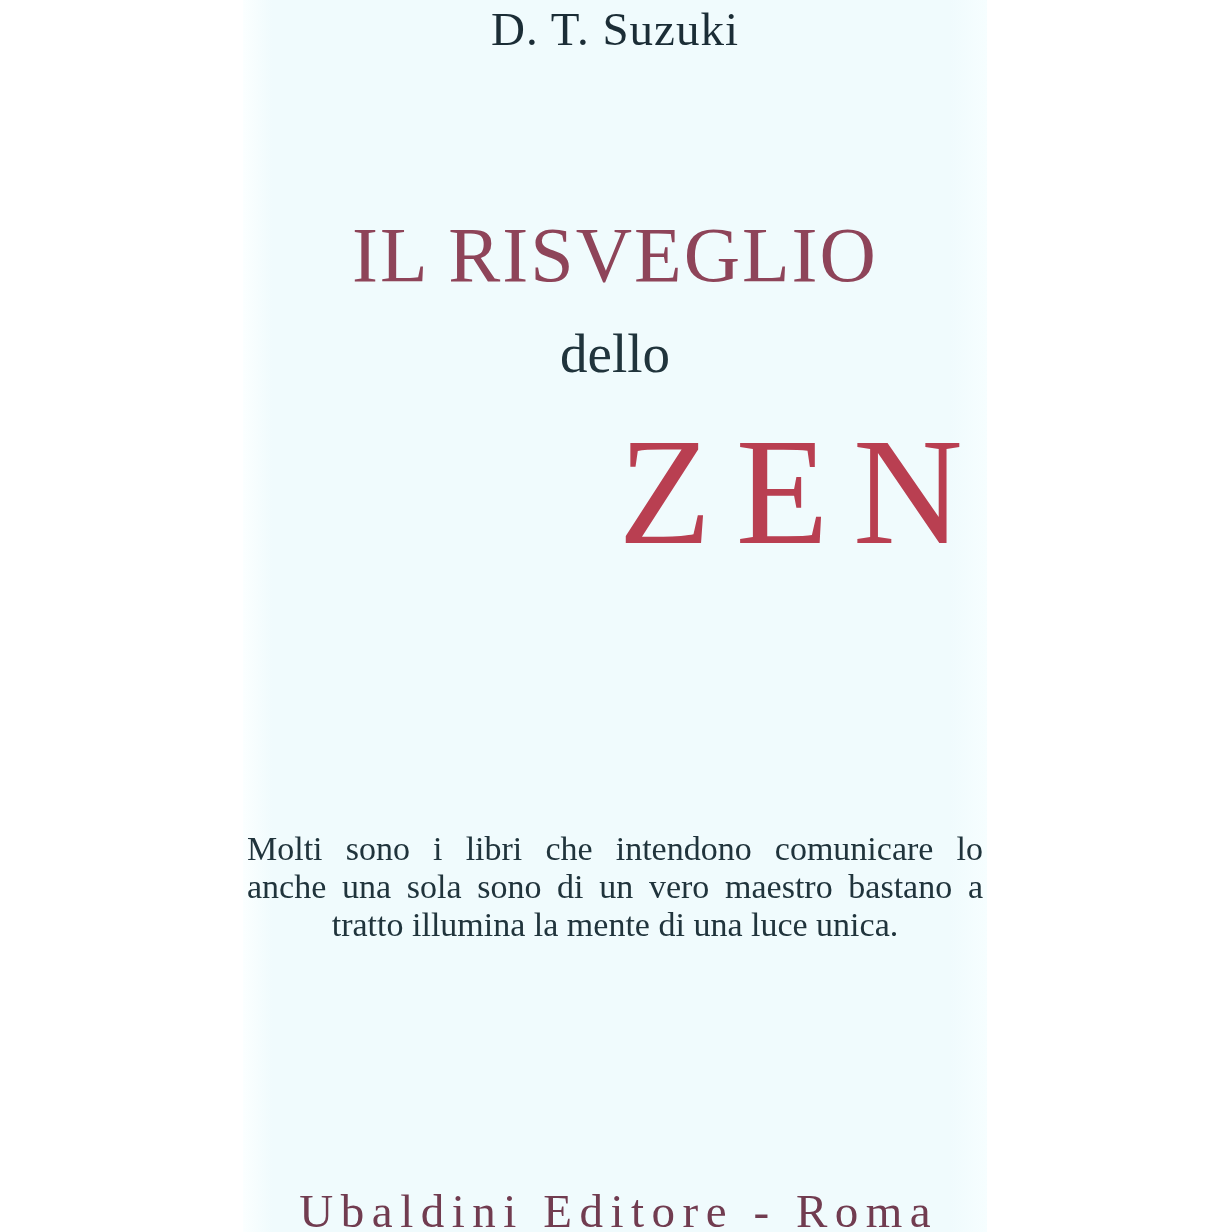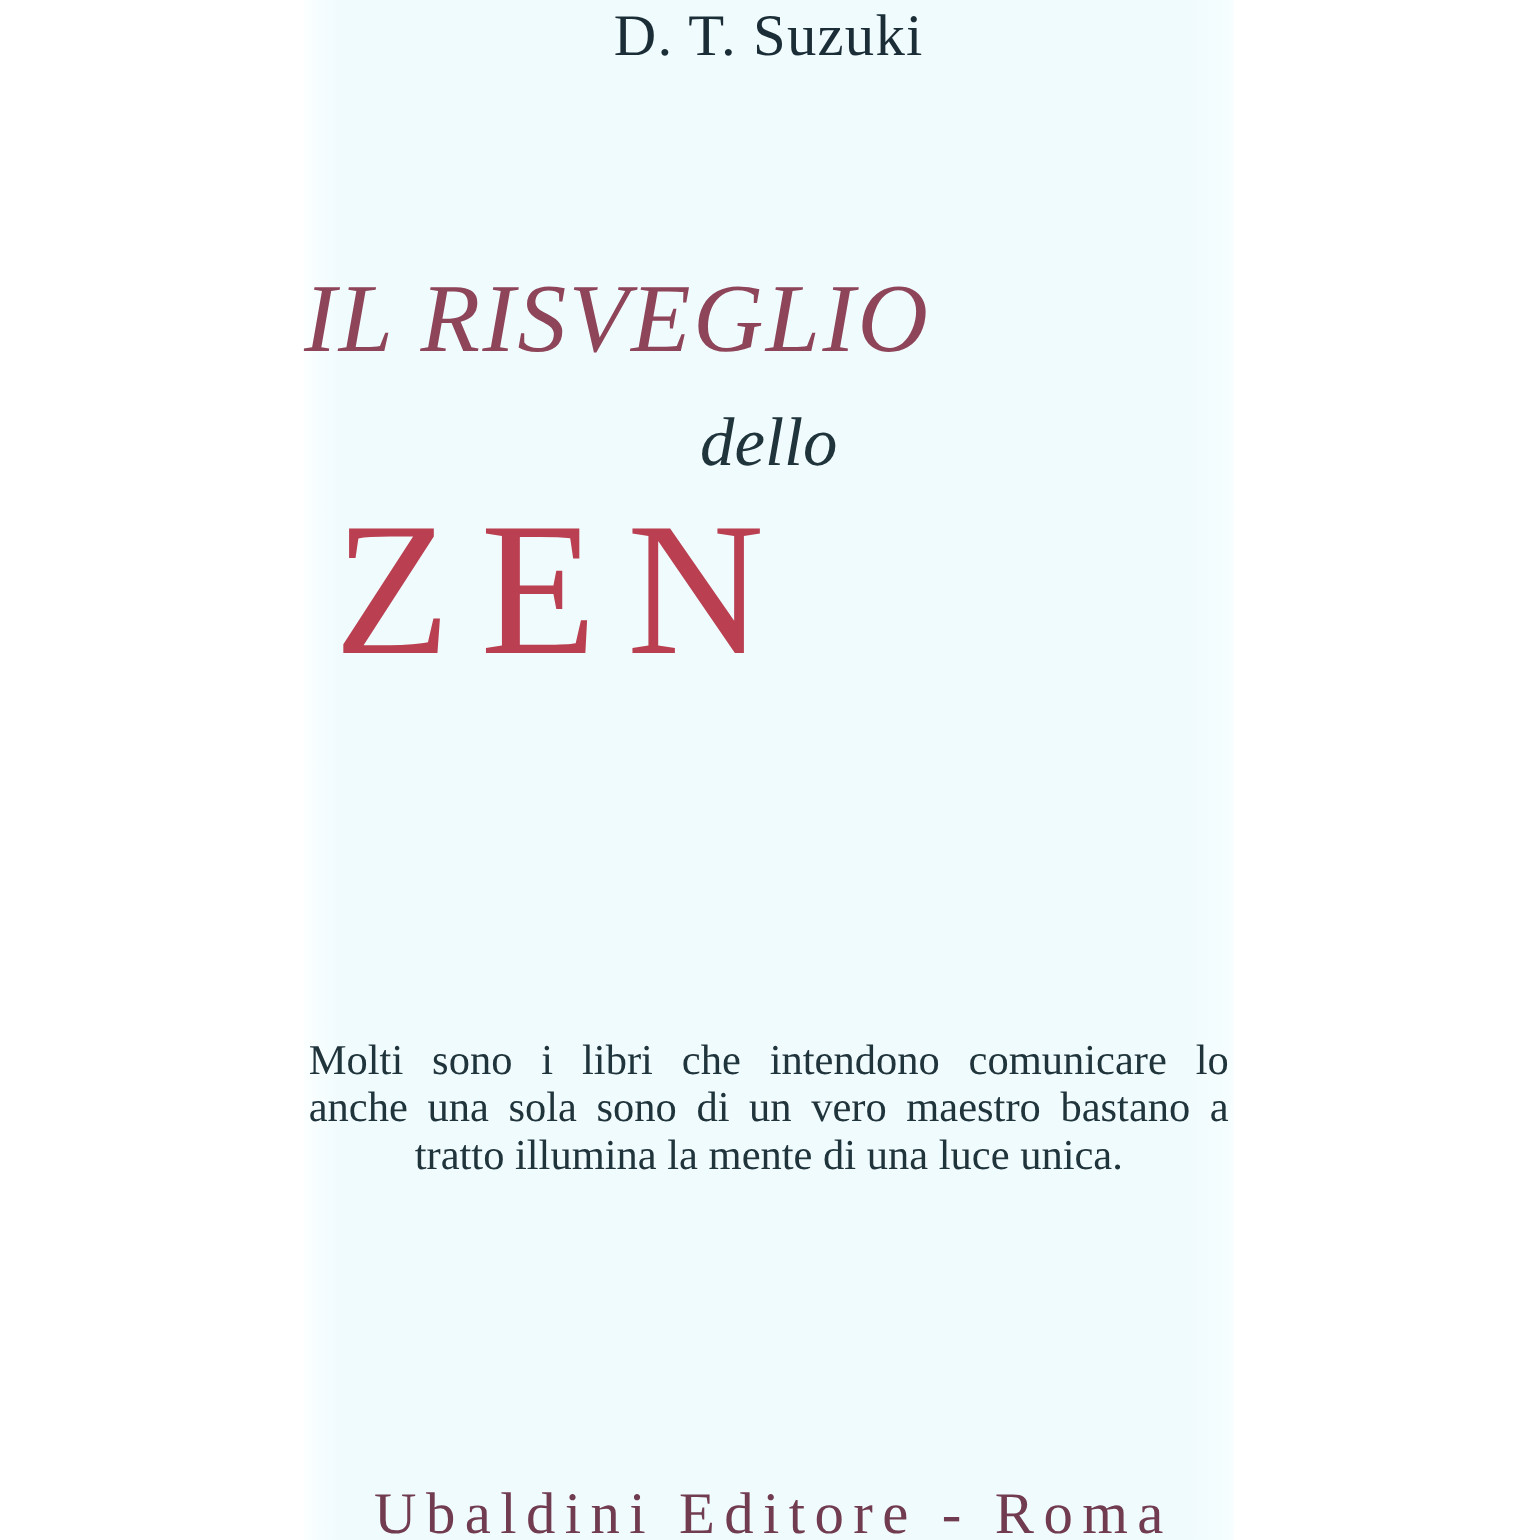--- a/index.html
+++ b/index.html
@@ -34,39 +34,38 @@
     top:0px;left:0;right:0;
     text-align:center;
     font-size:47px;
     line-height:58px;
     color:var(--author-dark);
     letter-spacing:1px;
   }
   .title-risveglio{
     position:absolute;
     top:213px;left:0;right:0;
-    font-style:italic;
+    text-align:center;
     font-size:78px;
     line-height:84px;
     color:var(--title-maroon);
     letter-spacing:2px;
   }
   .title-dello{
     position:absolute;
     top:322px;left:0;right:0;
     text-align:center;
-    font-style:italic;
     font-size:55px;
     line-height:64px;
     color:var(--text-dark);
   }
   .title-zen{
     position:absolute;
-    top:391px;left:0;right:0;
-    text-align:left;
+    top:412px;left:0;right:0;
+    text-align:right;
     font-size:152px;
     line-height:160px;
     color:var(--zen-red);
     letter-spacing:.16em;
     text-indent:.16em; 
   }
   .blurb{
     position:absolute;
     top:789px;left:4px;right:4px;
     color:var(--text-dark);

